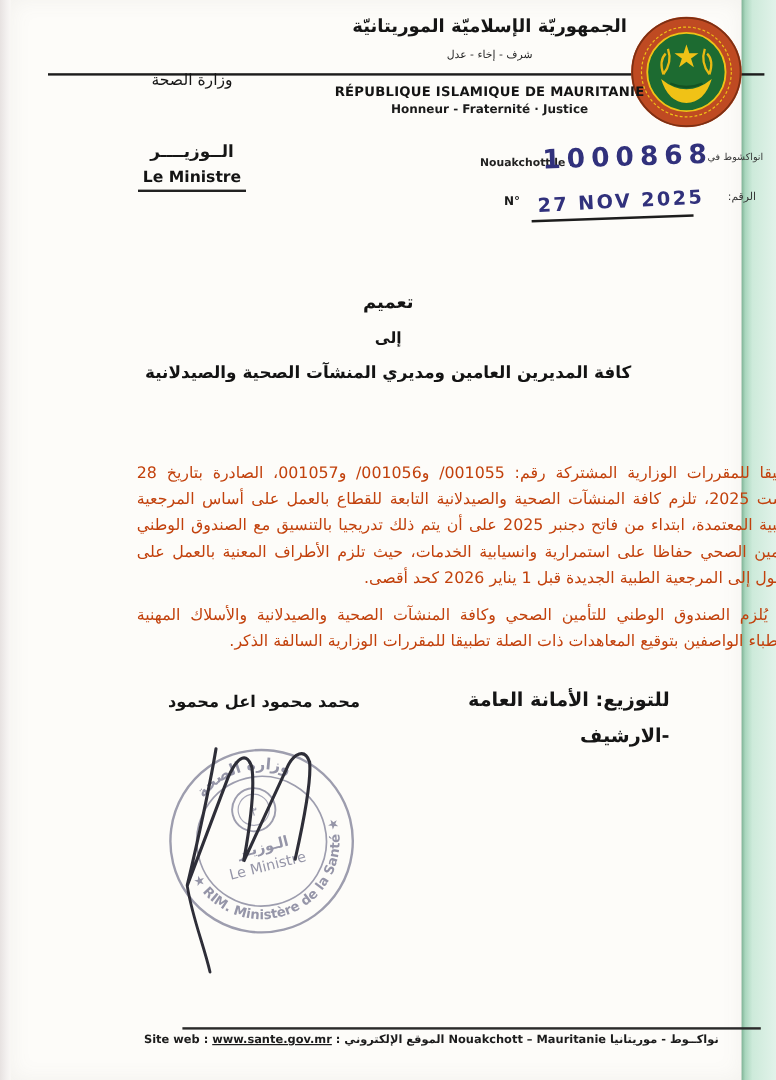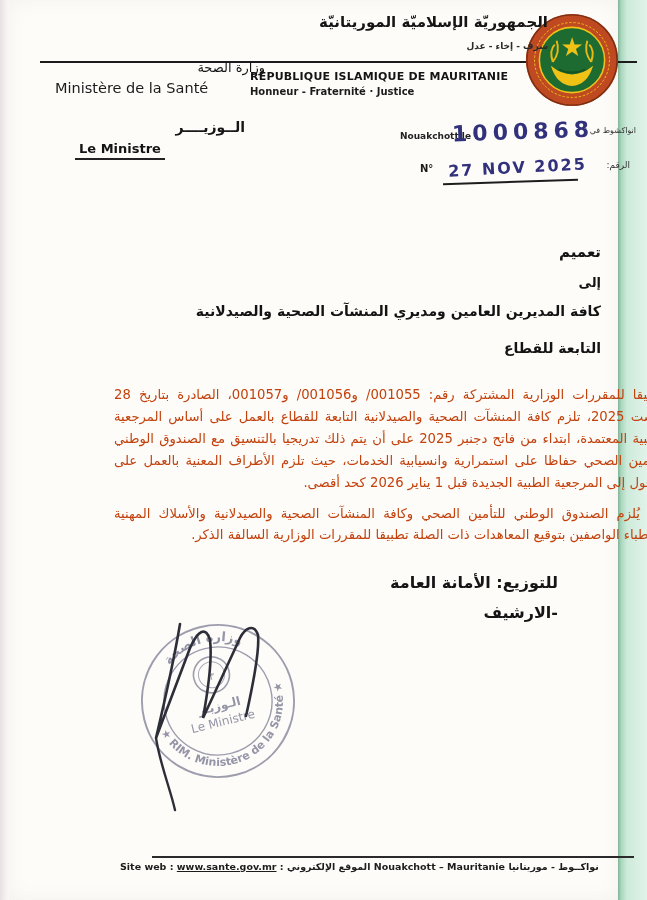--- a/index.html
+++ b/index.html
@@ -7,26 +7,26 @@
   .scan { position:relative; width:647px; height:900px; background:#efecea; }
   .page { position:absolute; left:9px; top:0; width:609px; height:900px; background:#fdfcf9; box-shadow:inset 0 0 18px rgba(120,110,105,0.08); }
   .green-strip { position:absolute; right:0; top:0; width:29px; height:900px;
      background:linear-gradient(to right, #7fb396 0, #a9d6bd 3px, #cdeada 9px, #e2f3ea 29px); }
   .left-edge { position:absolute; left:0; top:0; width:9px; height:900px;
      background:linear-gradient(to right, #e7e2e1 0, #f2efee 5px, #faf8f6 9px); }
 
   .abs { position:absolute; }
   .ar { direction:rtl; font-family:"DejaVu Sans", sans-serif; }
   .b { font-weight:bold; }
-  .center { }
+  .center { text-align:center; }
 
   
   .hdr-line { position:absolute; left:40px; top:61px; width:597px; height:2px; background:#1c1c1c; }
   .country-ar { left:268px; top:13px; width:280px; font-size:15px; color:#151515; letter-spacing:0.5px; }
-  .motto-ar { left:268px; top:41px; width:280px; font-size:9px; color:#2a2a2a;font-weight:bold; }
+  .motto-ar { left:268px; top:41px; width:280px; font-size:9px; color:#2a2a2a; }
   .country-fr { left:250px; top:70px; width:316px; font-size:11px; color:#141414; letter-spacing:0.2px; }
   .motto-fr { left:250px; top:86px; width:316px; font-size:10px; color:#1b1b1b; }
 
   .ministry-ar { left:55px; top:60px; width:210px; font-size:13px; color:#161616; }
   .ministry-fr { left:55px; top:80px; width:210px; font-size:14.5px; color:#1b1b1b; }
   .minister-ar { left:75px; top:119px; width:170px; font-size:14px; color:#161616; }
   .minister-fr { left:75px; top:141px; width:170px; font-size:13px; color:#141414; }
   .minister-fr span { border-bottom:2px solid #222; padding:0 4px 2px; }
 
   .place-label { left:400px; top:131px; font-size:9px; color:#222; }
@@ -77,42 +77,41 @@
     <path d="M 70 58 Q 62 48 66 36 M 70 58 Q 74 46 68 40" stroke="#e8b913" stroke-width="2" fill="none"></path>
     <path d="M 36 66 Q 50 72 64 66" stroke="#145223" stroke-width="2" fill="none"></path>
   </svg>
 
   <div class="abs ar b center country-ar">الجمهوريّة الإسلاميّة الموريتانيّة</div>
   <div class="abs ar center motto-ar">شرف - إخاء - عدل</div>
   <div class="abs b center country-fr">RÉPUBLIQUE ISLAMIQUE DE MAURITANIE</div>
   <div class="abs b center motto-fr">Honneur - Fraternité · Justice</div>
 
   <div class="abs ar center ministry-ar">وزارة الصحة</div>
-  <div class="abs center ministry-fr">Ministère de la Santé</div>
   <div class="abs ar b center minister-ar">الــوزيــــر</div>
   <div class="abs b center minister-fr"><span>Le Ministre</span></div>
 
   <div class="abs b place-label">Nouakchott le :</div>
   <div class="abs ref-number">1000868</div>
   <div class="abs ar place-label-ar">انواكشوط في :</div>
   <div class="abs b num-label">N°</div>
   <div class="abs date-stamp">27 NOV 2025</div>
   <div class="abs date-line"></div>
   <div class="abs ar num-label-ar">الرقم:</div>
 
   <div class="abs ar b center doc-title">تعميم</div>
   <div class="abs ar b center doc-to">إلى</div>
   <div class="abs ar b center doc-recipients">كافة المديرين العامين ومديري المنشآت الصحية والصيدلانية</div>
-  <div class="abs ar b center doc-recipients2">التابعة للقطاع</div>
 
   <div class="abs ar paragraphs">
     <p>تطبيقا للمقررات الوزارية المشتركة رقم: 001055/ و001056/ و001057، الصادرة بتاريخ 28 اغشت 2025، تلزم كافة المنشآت الصحية والصيدلانية التابعة للقطاع بالعمل على أساس المرجعية الطبية المعتمدة، ابتداء من فاتح دجنبر 2025 على أن يتم ذلك تدريجيا بالتنسيق مع الصندوق الوطني للتأمين الصحي حفاظا على استمرارية وانسيابية الخدمات، حيث تلزم الأطراف المعنية بالعمل على التحول إلى المرجعية الطبية الجديدة قبل 1 يناير 2026 كحد أقصى.</p>
     <p>كما يُلزم الصندوق الوطني للتأمين الصحي وكافة المنشآت الصحية والصيدلانية والأسلاك المهنية والأطباء الواصفين بتوقيع المعاهدات ذات الصلة تطبيقا للمقررات الوزارية السالفة الذكر.</p>
   </div>
 
+  <div class="abs ar b center signatory">محمد محمود اعل محمود</div>
 
   <div class="abs ar distribution">
     <div class="b">للتوزيع: الأمانة العامة</div>
     <div class="b dist-item">-الارشيف</div>
   </div>
 
   <svg class="abs stamp-wrap" viewBox="0 0 215 215">
     <g transform="rotate(-14 100 95)" opacity="0.85">
       <circle cx="100" cy="95" r="76" fill="none" stroke="#8d8da1" stroke-width="2"></circle>
       <circle cx="100" cy="95" r="54" fill="none" stroke="#8d8da1" stroke-width="1.4"></circle>

